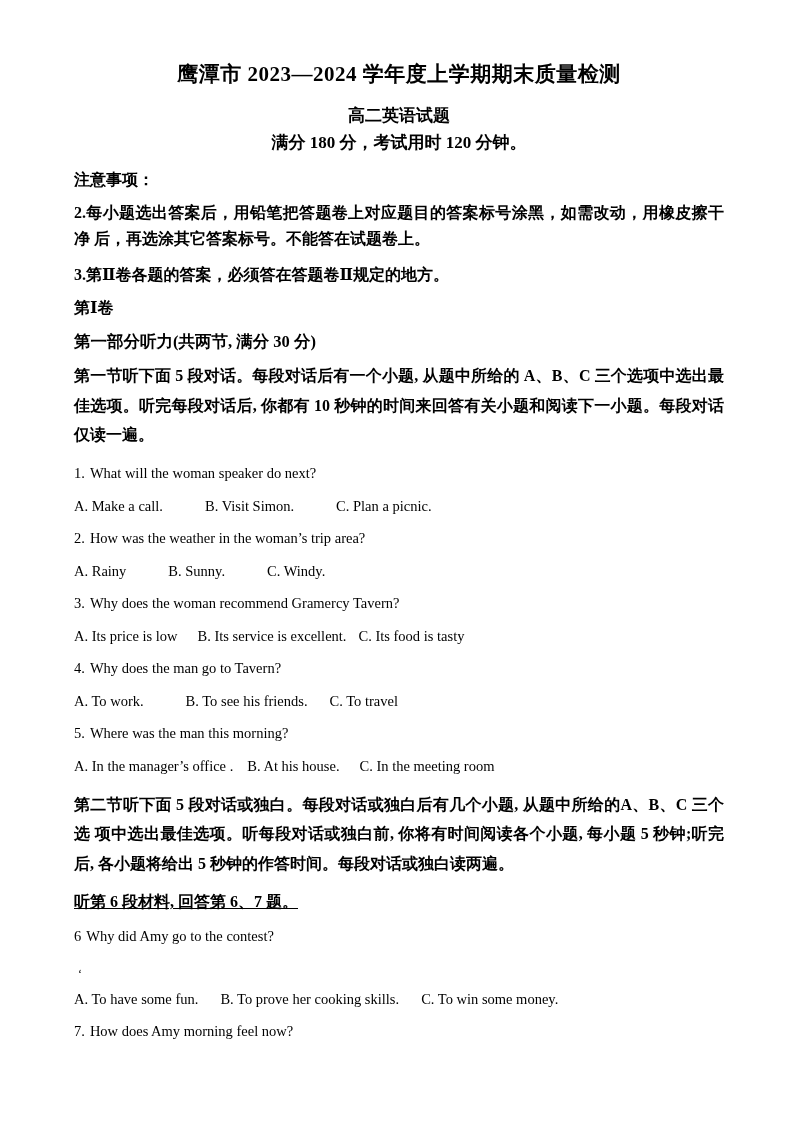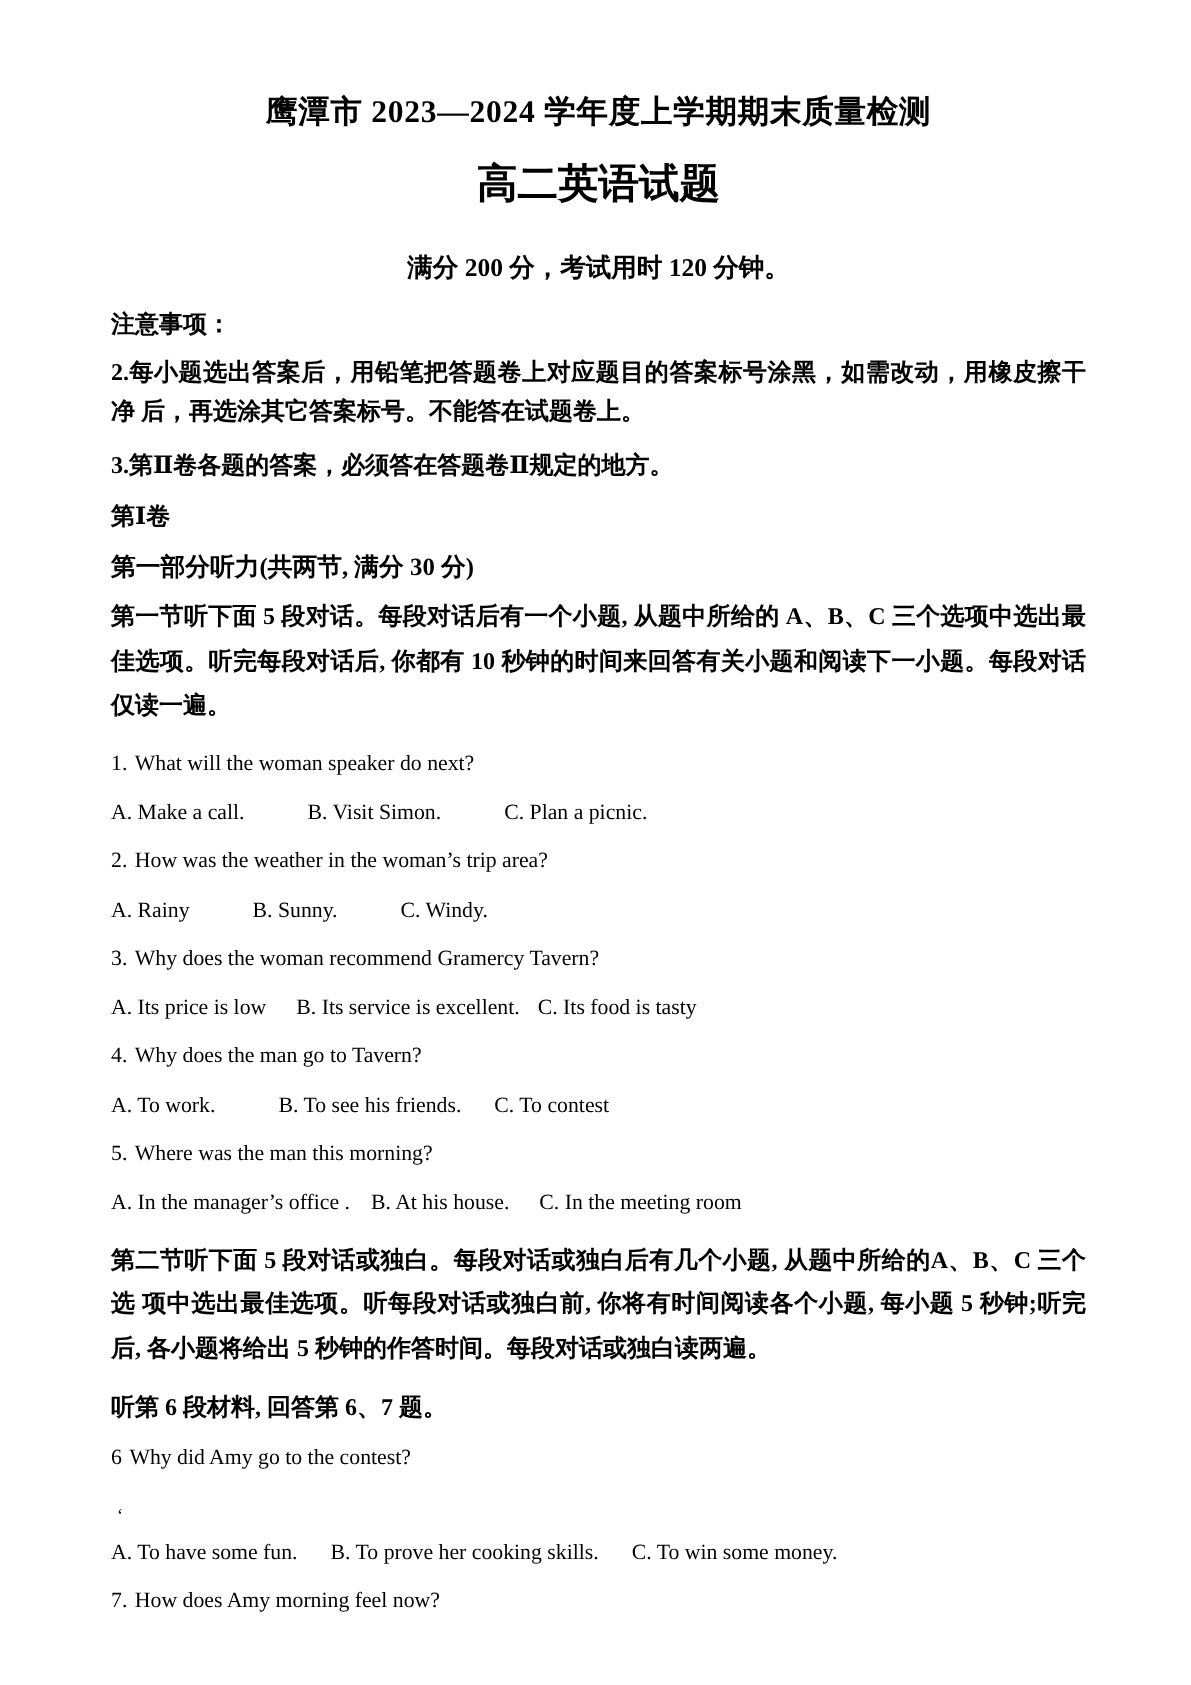--- a/index.html
+++ b/index.html
@@ -16,22 +16,22 @@
   .title {
     text-align: center;
     font-weight: bold;
     font-size: 21px;
     letter-spacing: 0.5px;
     margin-bottom: 16px;
   }
   .subtitle {
     text-align: center;
     font-weight: bold;
-    font-size: 27px;
-    margin-bottom: 27px;
+    font-size: 17px;
+    margin-bottom: 4px;
   }
   .meta {
     text-align: center;
     font-weight: bold;
     font-size: 17px;
     margin-bottom: 16px;
   }
   .notice-heading {
     font-weight: bold;
     font-size: 16px;
@@ -67,36 +67,37 @@
     margin-bottom: 13px;
   }
   .q-line { white-space: nowrap; }
   .q-num { margin-right: 5px; }
   .opt-line span.opt { display: inline-block; margin-right: 42px; text-align: right; }
   .opt-line span.opt:last-child { margin-right: 0; }
   .material-note {
     font-weight: bold;
     font-size: 16px;
     margin: 4px 0 14px 0;
+    text-decoration: underline;
   }
   .mark-line {
     font-size: 12px;
     line-height: 1;
     margin: -4px 0 10px 4px;
   }
   .sec2-block { margin-top: 8px; }
 </style>
 </head>
 <body>
 
 <div class="page">
 
   <div class="title">鹰潭市 2023—2024 学年度上学期期末质量检测</div>
   <div class="subtitle">高二英语试题</div>
-  <div class="meta">满分 200 分，考试用时 120 分钟。</div>
+  <div class="meta">满分 180 分，考试用时 120 分钟。</div>
 
   <div class="notice-heading">注意事项：</div>
   <div class="notice-item">2.每小题选出答案后，用铅笔把答题卷上对应题目的答案标号涂黑，如需改动，用橡皮擦干净 后，再选涂其它答案标号。不能答在试题卷上。</div>
   <div class="notice-item">3.第Ⅱ卷各题的答案，必须答在答题卷Ⅱ规定的地方。</div>
 
   <div class="volume-label">第Ⅰ卷</div>
 
   <div class="part-heading">第一部分听力(共两节, 满分 30 分)</div>
   <div class="section-intro">第一节听下面 5 段对话。每段对话后有一个小题, 从题中所给的 A、B、C 三个选项中选出最佳选项。听完每段对话后, 你都有 10 秒钟的时间来回答有关小题和阅读下一小题。每段对话仅读一遍。</div>
 
@@ -118,21 +119,21 @@
     <span class="q-num">3.</span><span>Why does the woman recommend Gramercy Tavern?</span>
   </div>
   <div class="eline opt-line">
     <span class="opt" style="margin-right:20px;">A. Its price is low</span><span class="opt" style="margin-right:12px;">B. Its service is excellent.</span><span class="opt">C. Its food is tasty</span>
   </div>
 
   <div class="eline q-line">
     <span class="q-num">4.</span><span>Why does the man go to Tavern?</span>
   </div>
   <div class="eline opt-line">
-    <span class="opt">A. To work.</span><span class="opt" style="margin-right:22px;">B. To see his friends.</span><span class="opt">C. To contest</span>
+    <span class="opt">A. To work.</span><span class="opt" style="margin-right:22px;">B. To see his friends.</span><span class="opt">C. To travel</span>
   </div>
 
   <div class="eline q-line">
     <span class="q-num">5.</span><span>Where was the man this morning?</span>
   </div>
   <div class="eline opt-line">
     <span class="opt" style="margin-right:14px;">A. In the manager’s office  .</span><span class="opt" style="margin-right:20px;">B. At his house.</span><span class="opt">C. In the meeting room</span>
   </div>
 
   <div class="section-intro sec2-block">第二节听下面 5 段对话或独白。每段对话或独白后有几个小题, 从题中所给的A、B、C 三个选  项中选出最佳选项。听每段对话或独白前, 你将有时间阅读各个小题, 每小题 5 秒钟;听完 后, 各小题将给出 5 秒钟的作答时间。每段对话或独白读两遍。</div>

